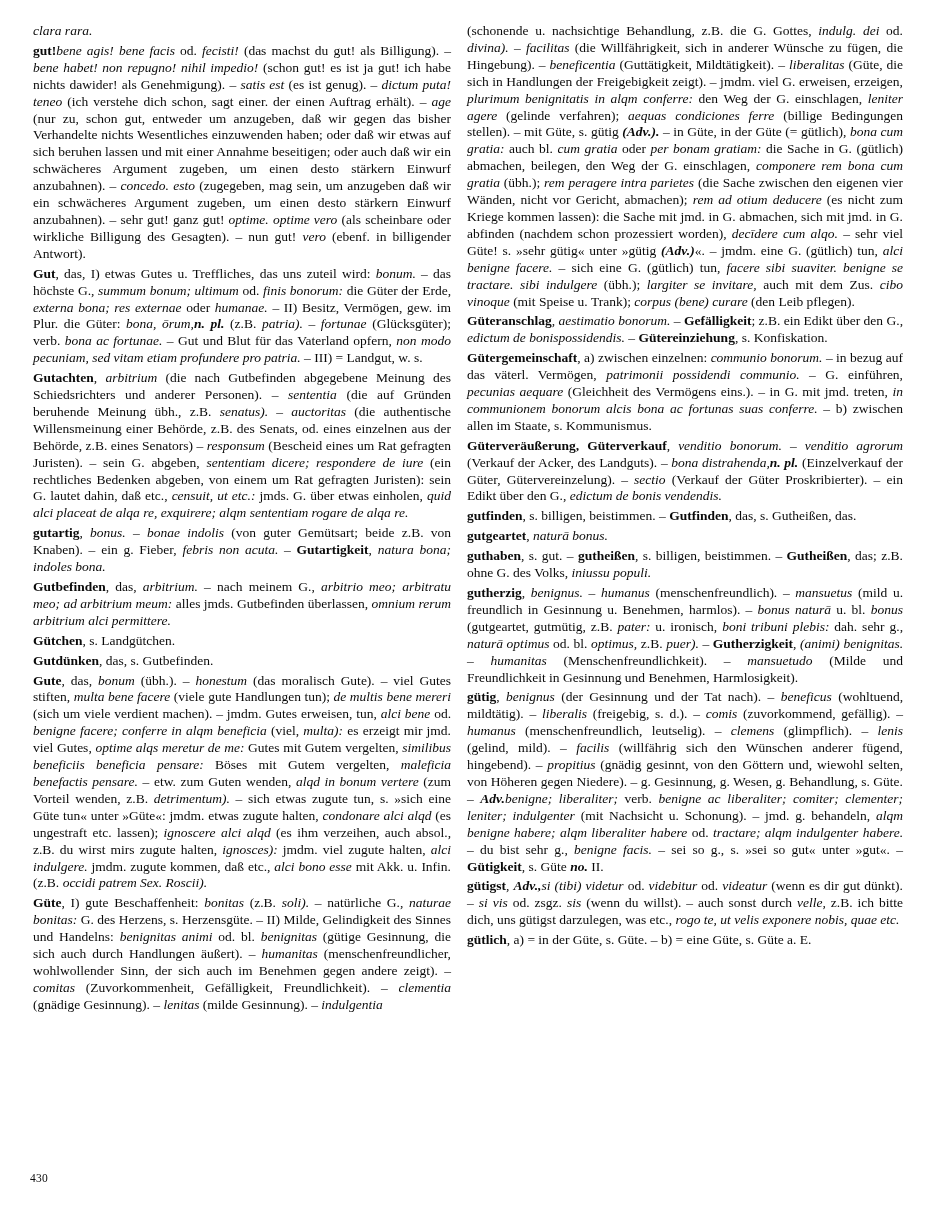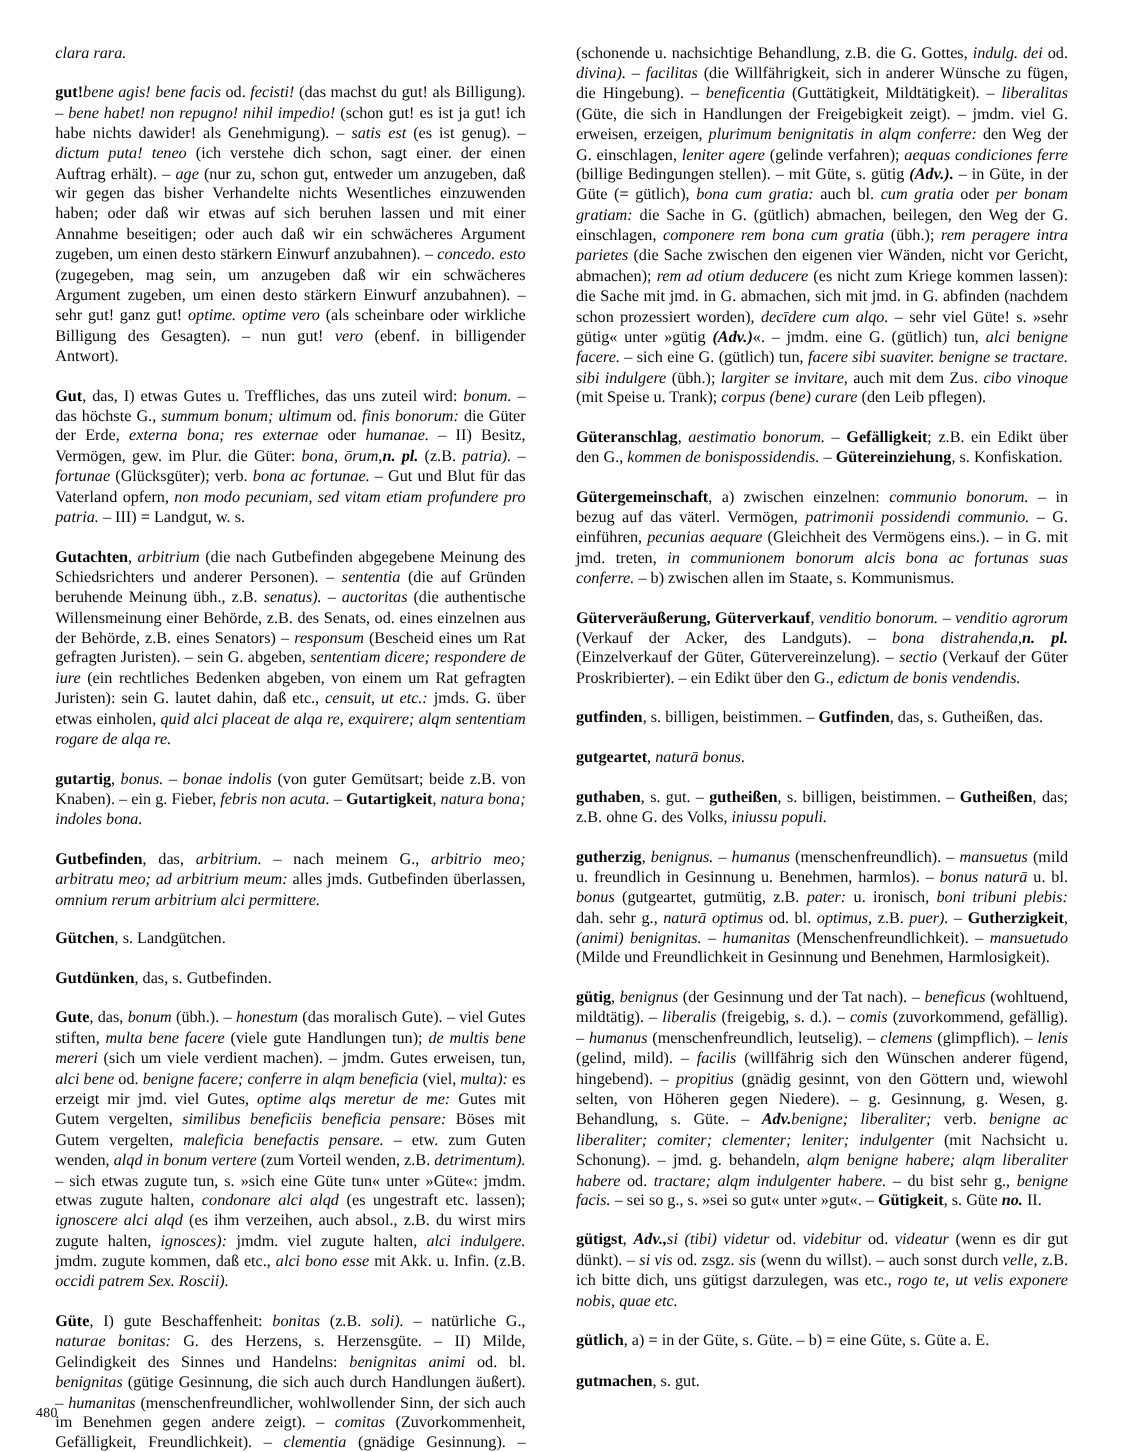--- a/index.html
+++ b/index.html
@@ -20,21 +20,21 @@
     position: absolute;
     top: 20px;
     font-size: 13.5px;
     line-height: 16.9px;
     text-align: justify;
     hyphens: none;
   }
   .col-left  { left: 30px;  width: 424px; }
   .col-right { left: 464px; width: 442px; }
   p.entry {
-    margin: 16px;
+    margin: 3px;
     padding: 0;
     text-align: justify;
   }
   p.entry.indent { text-indent: 17px; }
   p.entry.gap { margin-top: 17px; }
   .it { font-style: italic; }
   .bd { font-weight: bold; }
   .footer {
     position: absolute;
     left: 30px;
@@ -54,26 +54,25 @@
       <p class="entry"><span class="bd">Gutachten</span><span>, </span><span class="it">arbitrium</span><span> (die nach Gutbefinden abgegebene Meinung des Schiedsrichters und anderer Personen). – </span><span class="it">sententia</span><span> (die auf Gründen beruhende Meinung übh., z.B. </span><span class="it">senatus).</span><span> – </span><span class="it">auctoritas</span><span> (die authentische Willensmeinung einer Behörde, z.B. des Senats, od. eines einzelnen aus der Behörde, z.B. eines Senators) – </span><span class="it">responsum</span><span> (Bescheid eines um Rat gefragten Juristen). – sein G. abgeben, </span><span class="it">sententiam dicere; respondere de iure</span><span> (ein rechtliches Bedenken abgeben, von einem um Rat gefragten Juristen): sein G. lautet dahin, daß etc., </span><span class="it">censuit, ut etc.:</span><span> jmds. G. über etwas einholen, </span><span class="it">quid alci placeat de alqa re, exquirere; alqm sententiam rogare de alqa re.</span></p>
       <p class="entry"><span class="bd">gutartig</span><span>, </span><span class="it">bonus.</span><span> – </span><span class="it">bonae indolis</span><span> (von guter Gemütsart; beide z.B. von Knaben). – ein g. Fieber, </span><span class="it">febris non acuta.</span><span> – </span><span class="bd">Gutartigkeit</span><span>, </span><span class="it">natura bona; indoles bona.</span></p>
       <p class="entry"><span class="bd">Gutbefinden</span><span>, das, </span><span class="it">arbitrium.</span><span> – nach meinem G., </span><span class="it">arbitrio meo; arbitratu meo; ad arbitrium meum:</span><span> alles jmds. Gutbefinden überlassen, </span><span class="it">omnium rerum arbitrium alci permittere.</span></p>
       <p class="entry"><span class="bd">Gütchen</span><span>, s. Landgütchen.</span></p>
       <p class="entry"><span class="bd">Gutdünken</span><span>, das, s. Gutbefinden.</span></p>
       <p class="entry"><span class="bd">Gute</span><span>, das, </span><span class="it">bonum</span><span> (übh.). – </span><span class="it">honestum</span><span> (das moralisch Gute). – viel Gutes stiften, </span><span class="it">multa bene facere</span><span> (viele gute Handlungen tun); </span><span class="it">de multis bene mereri</span><span> (sich um viele verdient machen). – jmdm. Gutes erweisen, tun, </span><span class="it">alci bene</span><span> od. </span><span class="it">benigne facere; conferre in alqm beneficia</span><span> (viel, </span><span class="it">multa):</span><span> es erzeigt mir jmd. viel Gutes, </span><span class="it">optime alqs meretur de me:</span><span> Gutes mit Gutem vergelten, </span><span class="it">similibus beneficiis beneficia pensare:</span><span> Böses mit Gutem vergelten, </span><span class="it">maleficia benefactis pensare.</span><span> – etw. zum Guten wenden, </span><span class="it">alqd in bonum vertere</span><span> (zum Vorteil wenden, z.B. </span><span class="it">detrimentum).</span><span> – sich etwas zugute tun, s. »sich eine Güte tun« unter »Güte«: jmdm. etwas zugute halten, </span><span class="it">condonare alci alqd</span><span> (es ungestraft etc. lassen); </span><span class="it">ignoscere alci alqd</span><span> (es ihm verzeihen, auch absol., z.B. du wirst mirs zugute halten, </span><span class="it">ignosces):</span><span> jmdm. viel zugute halten, </span><span class="it">alci indulgere.</span><span> jmdm. zugute kommen, daß etc., </span><span class="it">alci bono esse</span><span> mit Akk. u. Infin. (z.B. </span><span class="it">occidi patrem Sex. Roscii).</span></p>
       <p class="entry"><span class="bd">Güte</span><span>, I) gute Beschaffenheit: </span><span class="it">bonitas</span><span> (z.B. </span><span class="it">soli).</span><span> – natürliche G., </span><span class="it">naturae bonitas:</span><span> G. des Herzens, s. Herzensgüte. – II) Milde, Gelindigkeit des Sinnes und Handelns: </span><span class="it">benignitas animi</span><span> od. bl. </span><span class="it">benignitas</span><span> (gütige Gesinnung, die sich auch durch Handlungen äußert). – </span><span class="it">humanitas</span><span> (menschenfreundlicher, wohlwollender Sinn, der sich auch im Benehmen gegen andere zeigt). – </span><span class="it">comitas</span><span> (Zuvorkommenheit, Gefälligkeit, Freundlichkeit). – </span><span class="it">clementia</span><span> (gnädige Gesinnung). – </span><span class="it">lenitas</span><span> (milde Gesinnung). – </span><span class="it">indulgentia</span></p>
     </div>
   <div class="col col-right">
       <p class="entry"><span>(schonende u. nachsichtige Behandlung, z.B. die G. Gottes, </span><span class="it">indulg. dei</span><span> od. </span><span class="it">divina).</span><span> – </span><span class="it">facilitas</span><span> (die Willfährigkeit, sich in anderer Wünsche zu fügen, die Hingebung). – </span><span class="it">beneficentia</span><span> (Guttätigkeit, Mildtätigkeit). – </span><span class="it">liberalitas</span><span> (Güte, die sich in Handlungen der Freigebigkeit zeigt). – jmdm. viel G. erweisen, erzeigen, </span><span class="it">plurimum benignitatis in alqm conferre:</span><span> den Weg der G. einschlagen, </span><span class="it">leniter agere</span><span> (gelinde verfahren); </span><span class="it">aequas condiciones ferre</span><span> (billige Bedingungen stellen). – mit Güte, s. gütig </span><span class="bd it">(Adv.).</span><span> – in Güte, in der Güte (= gütlich), </span><span class="it">bona cum gratia:</span><span> auch bl. </span><span class="it">cum gratia</span><span> oder </span><span class="it">per bonam gratiam:</span><span> die Sache in G. (gütlich) abmachen, beilegen, den Weg der G. einschlagen, </span><span class="it">componere rem bona cum gratia</span><span> (übh.); </span><span class="it">rem peragere intra parietes</span><span> (die Sache zwischen den eigenen vier Wänden, nicht vor Gericht, abmachen); </span><span class="it">rem ad otium deducere</span><span> (es nicht zum Kriege kommen lassen): die Sache mit jmd. in G. abmachen, sich mit jmd. in G. abfinden (nachdem schon prozessiert worden), </span><span class="it">decīdere cum alqo.</span><span> – sehr viel Güte! s. »sehr gütig« unter »gütig </span><span class="bd it">(Adv.)</span><span>«. – jmdm. eine G. (gütlich) tun, </span><span class="it">alci benigne facere.</span><span> – sich eine G. (gütlich) tun, </span><span class="it">facere sibi suaviter. benigne se tractare. sibi indulgere</span><span> (übh.); </span><span class="it">largiter se invitare,</span><span> auch mit dem Zus. </span><span class="it">cibo vinoque</span><span> (mit Speise u. Trank); </span><span class="it">corpus (bene) curare</span><span> (den Leib pflegen).</span></p>
-      <p class="entry"><span class="bd">Güteranschlag</span><span>, </span><span class="it">aestimatio bonorum.</span><span> – </span><span class="bd">Gefälligkeit</span><span>; z.B. ein Edikt über den G., </span><span class="it">kommen de bonispossidendis.</span><span> – </span><span class="bd">Gütereinziehung</span><span>, s. Konfiskation.</span></p>
+      <p class="entry"><span class="bd">Güteranschlag</span><span>, </span><span class="it">aestimatio bonorum.</span><span> – </span><span class="bd">Gefälligkeit</span><span>; z.B. ein Edikt über den G., </span><span class="it">edictum de bonispossidendis.</span><span> – </span><span class="bd">Gütereinziehung</span><span>, s. Konfiskation.</span></p>
       <p class="entry"><span class="bd">Gütergemeinschaft</span><span>, a) zwischen einzelnen: </span><span class="it">communio bonorum.</span><span> – in bezug auf das väterl. Vermögen, </span><span class="it">patrimonii possidendi communio.</span><span> – G. einführen, </span><span class="it">pecunias aequare</span><span> (Gleichheit des Vermögens eins.). – in G. mit jmd. treten, </span><span class="it">in communionem bonorum alcis bona ac fortunas suas conferre.</span><span> – b) zwischen allen im Staate, s. Kommunismus.</span></p>
       <p class="entry"><span class="bd">Güterveräußerung, Güterverkauf</span><span>, </span><span class="it">venditio bonorum.</span><span> – </span><span class="it">venditio agrorum</span><span> (Verkauf der Acker, des Landguts). – </span><span class="it">bona distrahenda,</span><span class="bd it">n. pl.</span><span> (Einzelverkauf der Güter, Gütervereinzelung). – </span><span class="it">sectio</span><span> (Verkauf der Güter Proskribierter). – ein Edikt über den G., </span><span class="it">edictum de bonis vendendis.</span></p>
       <p class="entry"><span class="bd">gutfinden</span><span>, s. billigen, beistimmen. – </span><span class="bd">Gutfinden</span><span>, das, s. Gutheißen, das.</span></p>
       <p class="entry"><span class="bd">gutgeartet</span><span>, </span><span class="it">naturā bonus.</span></p>
       <p class="entry"><span class="bd">guthaben</span><span>, s. gut. – </span><span class="bd">gutheißen</span><span>, s. billigen, beistimmen. – </span><span class="bd">Gutheißen</span><span>, das; z.B. ohne G. des Volks, </span><span class="it">iniussu populi.</span></p>
       <p class="entry"><span class="bd">gutherzig</span><span>, </span><span class="it">benignus.</span><span> – </span><span class="it">humanus</span><span> (menschenfreundlich). – </span><span class="it">mansuetus</span><span> (mild u. freundlich in Gesinnung u. Benehmen, harmlos). – </span><span class="it">bonus naturā</span><span> u. bl. </span><span class="it">bonus</span><span> (gutgeartet, gutmütig, z.B. </span><span class="it">pater:</span><span> u. ironisch, </span><span class="it">boni tribuni plebis:</span><span> dah. sehr g., </span><span class="it">naturā optimus</span><span> od. bl. </span><span class="it">optimus,</span><span> z.B. </span><span class="it">puer).</span><span> – </span><span class="bd">Gutherzigkeit</span><span>, </span><span class="it">(animi) benignitas.</span><span> – </span><span class="it">humanitas</span><span> (Menschenfreundlichkeit). – </span><span class="it">mansuetudo</span><span> (Milde und Freundlichkeit in Gesinnung und Benehmen, Harmlosigkeit).</span></p>
       <p class="entry"><span class="bd">gütig</span><span>, </span><span class="it">benignus</span><span> (der Gesinnung und der Tat nach). – </span><span class="it">beneficus</span><span> (wohltuend, mildtätig). – </span><span class="it">liberalis</span><span> (freigebig, s. d.). – </span><span class="it">comis</span><span> (zuvorkommend, gefällig). – </span><span class="it">humanus</span><span> (menschenfreundlich, leutselig). – </span><span class="it">clemens</span><span> (glimpflich). – </span><span class="it">lenis</span><span> (gelind, mild). – </span><span class="it">facilis</span><span> (willfährig sich den Wünschen anderer fügend, hingebend). – </span><span class="it">propitius</span><span> (gnädig gesinnt, von den Göttern und, wiewohl selten, von Höheren gegen Niedere). – g. Gesinnung, g. Wesen, g. Behandlung, s. Güte. – </span><span class="bd it">Adv.</span><span class="it">benigne; liberaliter;</span><span> verb. </span><span class="it">benigne ac liberaliter; comiter; clementer; leniter; indulgenter</span><span> (mit Nachsicht u. Schonung). – jmd. g. behandeln, </span><span class="it">alqm benigne habere; alqm liberaliter habere</span><span> od. </span><span class="it">tractare; alqm indulgenter habere.</span><span> – du bist sehr g., </span><span class="it">benigne facis.</span><span> – sei so g., s. »sei so gut« unter »gut«. – </span><span class="bd">Gütigkeit</span><span>, s. Güte </span><span class="bd it">no.</span><span> II.</span></p>
       <p class="entry"><span class="bd">gütigst</span><span>, </span><span class="bd it">Adv.,</span><span class="it">si (tibi) videtur</span><span> od. </span><span class="it">videbitur</span><span> od. </span><span class="it">videatur</span><span> (wenn es dir gut dünkt). – </span><span class="it">si vis</span><span> od. zsgz. </span><span class="it">sis</span><span> (wenn du willst). – auch sonst durch </span><span class="it">velle,</span><span> z.B. ich bitte dich, uns gütigst darzulegen, was etc., </span><span class="it">rogo te, ut velis exponere nobis, quae etc.</span></p>
       <p class="entry"><span class="bd">gütlich</span><span>, a) = in der Güte, s. Güte. – b) = eine Güte, s. Güte a. E.</span></p>
-      <p class="entry gap"><span class="bd">gutmachen</span><span>, s. gut.</span></p>
     </div>
-  <div class="footer">480</div>
+  <div class="footer">430</div>
 </div>
 
 </body></html>

